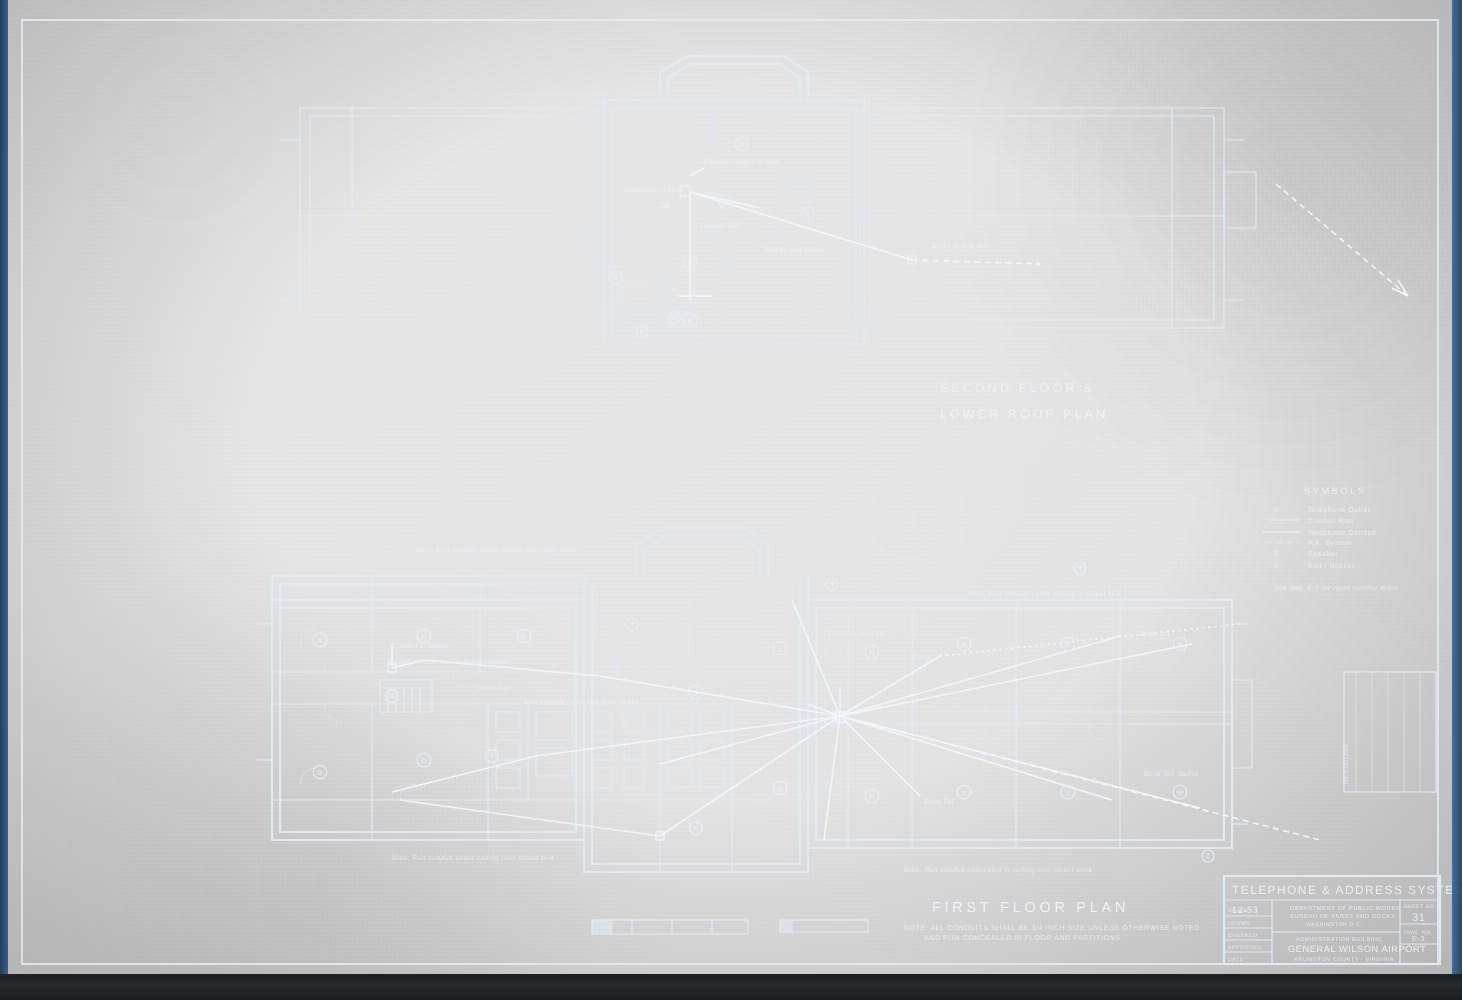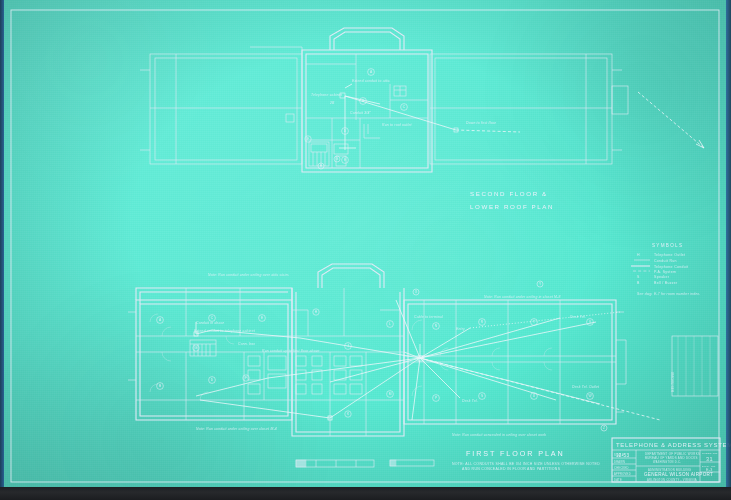--- a/index.html
+++ b/index.html
@@ -1,19 +1,19 @@
 <!DOCTYPE html>
 <html><head>
 <meta charset="utf-8">
 <style>
   html,body{margin:0;padding:0;background:#1a1a1a;}
   body{width:731px;height:500px;overflow:hidden;font-family:"Liberation Sans",sans-serif;}
 
   #sheet{position:relative;width:731px;height:500px;overflow:hidden;
-    background:#5eead4;}
+    background:#e5e5e5;}
 
   
   .tex{position:absolute;inset:0;pointer-events:none;
     background-image:
       repeating-linear-gradient(0deg,rgba(255,255,255,.035) 0 1px,rgba(0,0,0,.035) 1px 2px),
       repeating-linear-gradient(90deg,rgba(255,255,255,.03) 0 1px,rgba(0,0,0,.03) 1px 2px),
       radial-gradient(ellipse at 30% 25%,rgba(255,255,255,.09),rgba(0,0,0,0) 60%),
       radial-gradient(ellipse at 80% 80%,rgba(0,0,0,.12),rgba(0,0,0,0) 65%);
     mix-blend-mode:overlay;opacity:.85;}
   .vign{position:absolute;inset:0;pointer-events:none;

